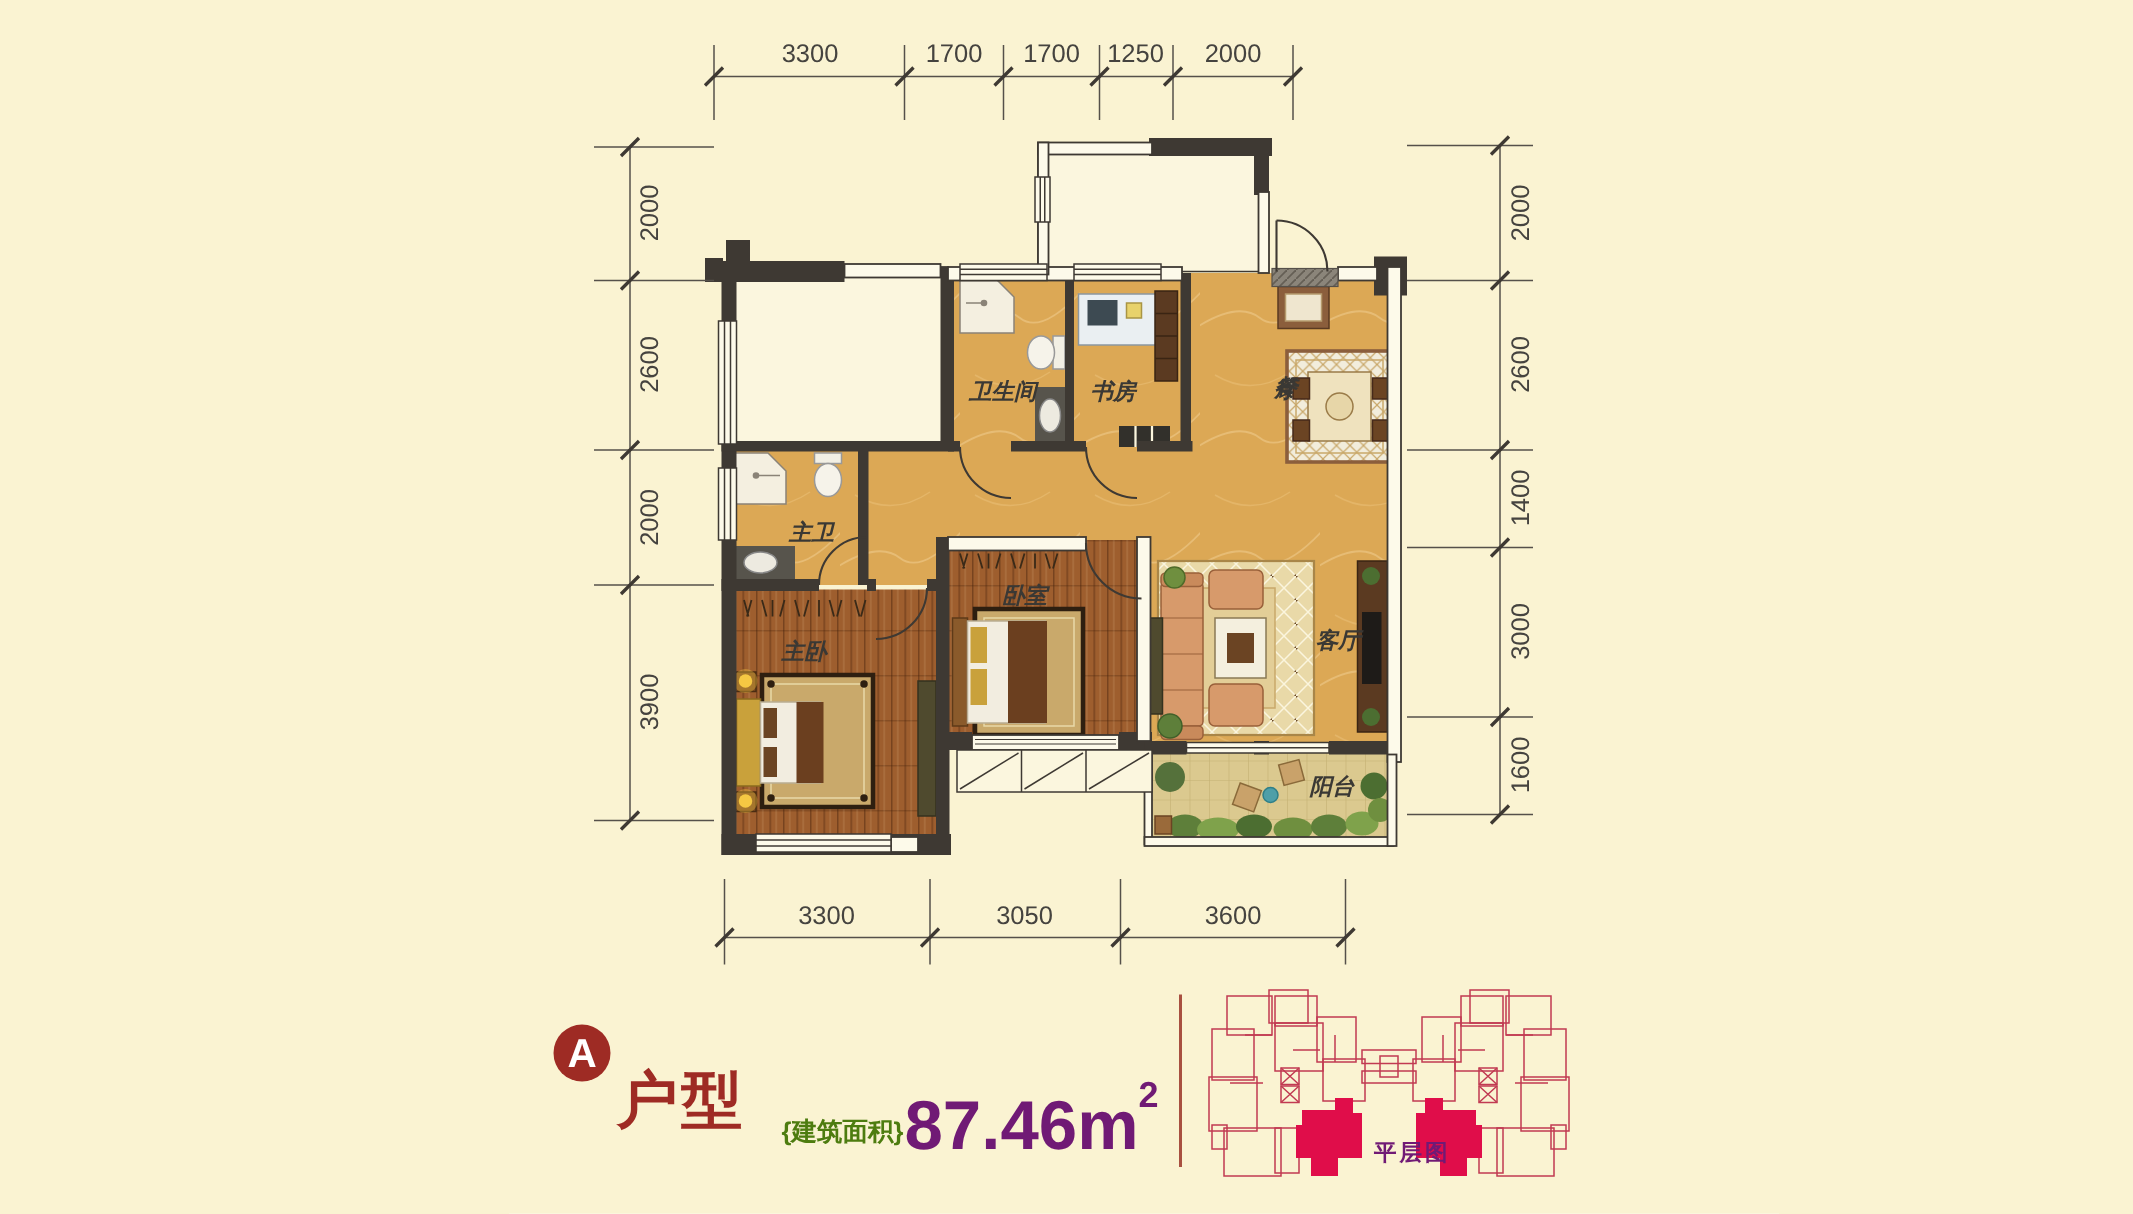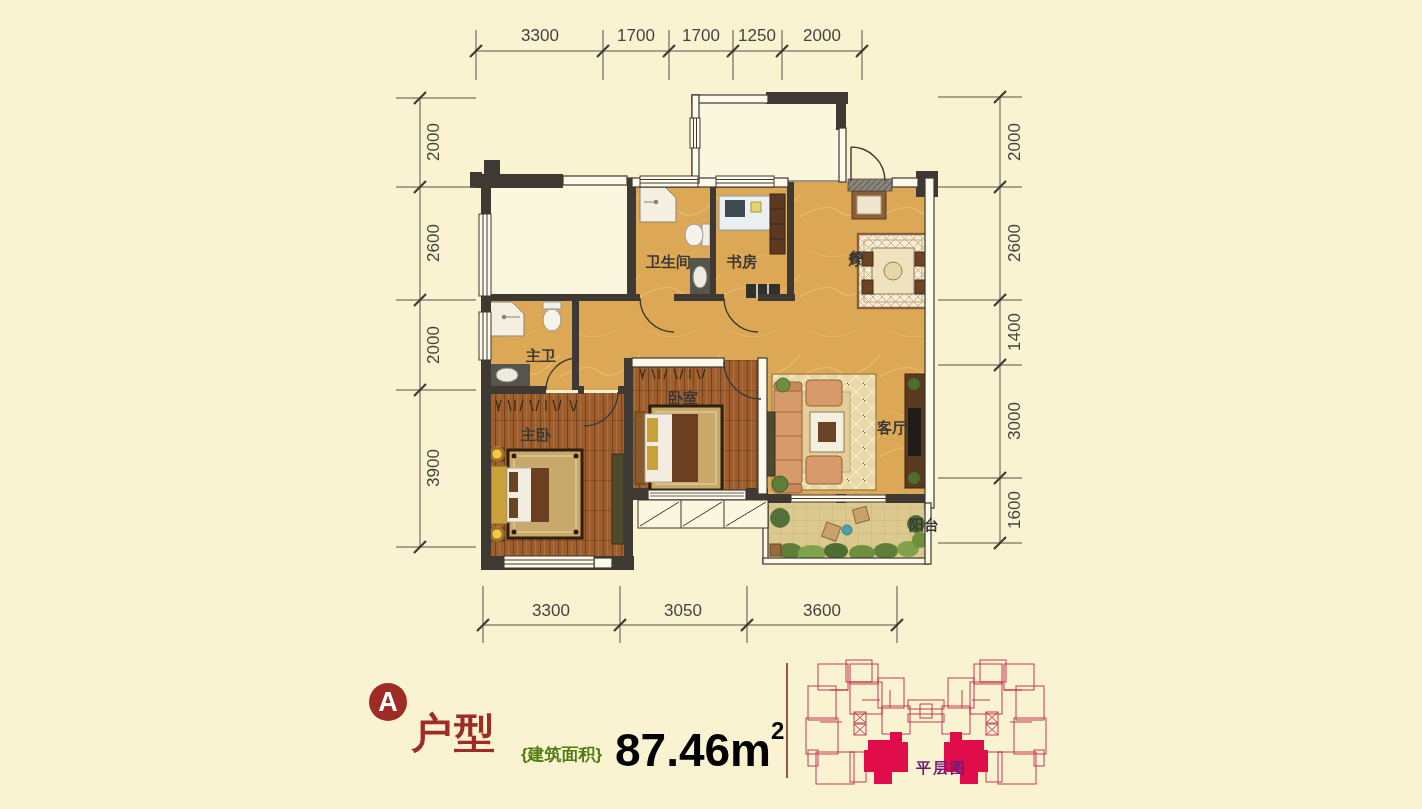--- a/index.html
+++ b/index.html
@@ -1,29 +1,29 @@
 <!DOCTYPE html>
 <html><head>
 <meta charset="utf-8">
 <style>
   html,body{margin:0;padding:0;}
   body{font-family:"Liberation Sans", sans-serif;}
   .stage{position:relative;width:1422px;height:809px;background:#FAF3D2;overflow:hidden;}
   .stage svg{position:absolute;left:0;top:0;}
-  .lbl{position:absolute;color:#3A3834;font-weight:bold;font-size:15px;line-height:1;white-space:nowrap;}
+  .lbl{position:absolute;color:#3A3834;font-weight:bold;font-size:15px;line-height:1;white-space:nowrap;font-style:italic;}
   .lbl.vert{writing-mode:vertical-rl;letter-spacing:3px;}
   .dim{position:absolute;color:#45433F;font-size:17px;line-height:1;white-space:nowrap;transform:translateX(-50%);}
   .dim.rot{transform:translate(-50%,-50%) rotate(-90deg);}
   .title-circle{position:absolute;left:369px;top:683px;width:38px;height:38px;border-radius:50%;
     background:#9E2B24;color:#fff;font-weight:bold;font-size:27px;display:flex;align-items:center;justify-content:center;}
   .title-word{position:absolute;top:677px;color:#9E2B24;font-weight:bold;font-size:41px;line-height:1;letter-spacing:2px;white-space:nowrap;}
   .t-type{left:411px;margin-top:36px;}
   .t-rooms{left:521px;}
   .area-prefix{position:absolute;left:521px;top:746px;color:#4d7c0f;font-weight:bold;font-size:17px;line-height:1;}
-  .area-value{position:absolute;left:603px;top:727px;color:#000000;font-weight:bold;font-size:46px;line-height:1;margin-left:12px;}
+  .area-value{position:absolute;left:603px;top:727px;color:#701a75;font-weight:bold;font-size:46px;line-height:1;}
   .area-value sup{font-size:24px;line-height:1;vertical-align:top;position:relative;top:-8px;}
   .divider{position:absolute;left:786px;top:663px;width:2px;height:115px;background:#A85040;}
   .site-label{position:absolute;left:916px;top:759px;color:#701a75;font-weight:bold;font-size:15px;letter-spacing:2px;}
 </style>
 </head>
 <body>
 
 <div class="stage">
 
 <svg width="1422" height="809" viewBox="0 0 1422 809">
@@ -375,21 +375,21 @@
   </g>
 </svg>
 
 <div class="lbl" style="left:646px;top:254px;">卫生间</div>
 <div class="lbl" style="left:727px;top:254px;">书房</div>
 <div class="lbl vert" style="left:849px;top:238px;">餐厅</div>
 <div class="lbl" style="left:526px;top:348px;">主卫</div>
 <div class="lbl" style="left:521px;top:427px;">主卧</div>
 <div class="lbl" style="left:668px;top:390px;">卧室</div>
 <div class="lbl" style="left:877px;top:420px;">客厅</div>
-<div class="lbl" style="left:873px;top:517px;margin-left:36px;">阳台</div>
+<div class="lbl" style="left:873px;top:517px;">阳台</div>
 
 <div class="dim" style="left:540px;top:27px;">3300</div>
 <div class="dim" style="left:636px;top:27px;">1700</div>
 <div class="dim" style="left:701px;top:27px;">1700</div>
 <div class="dim" style="left:757px;top:27px;">1250</div>
 <div class="dim" style="left:822px;top:27px;">2000</div>
 
 <div class="dim" style="left:551px;top:602px;">3300</div>
 <div class="dim" style="left:683px;top:602px;">3050</div>
 <div class="dim" style="left:822px;top:602px;">3600</div>

